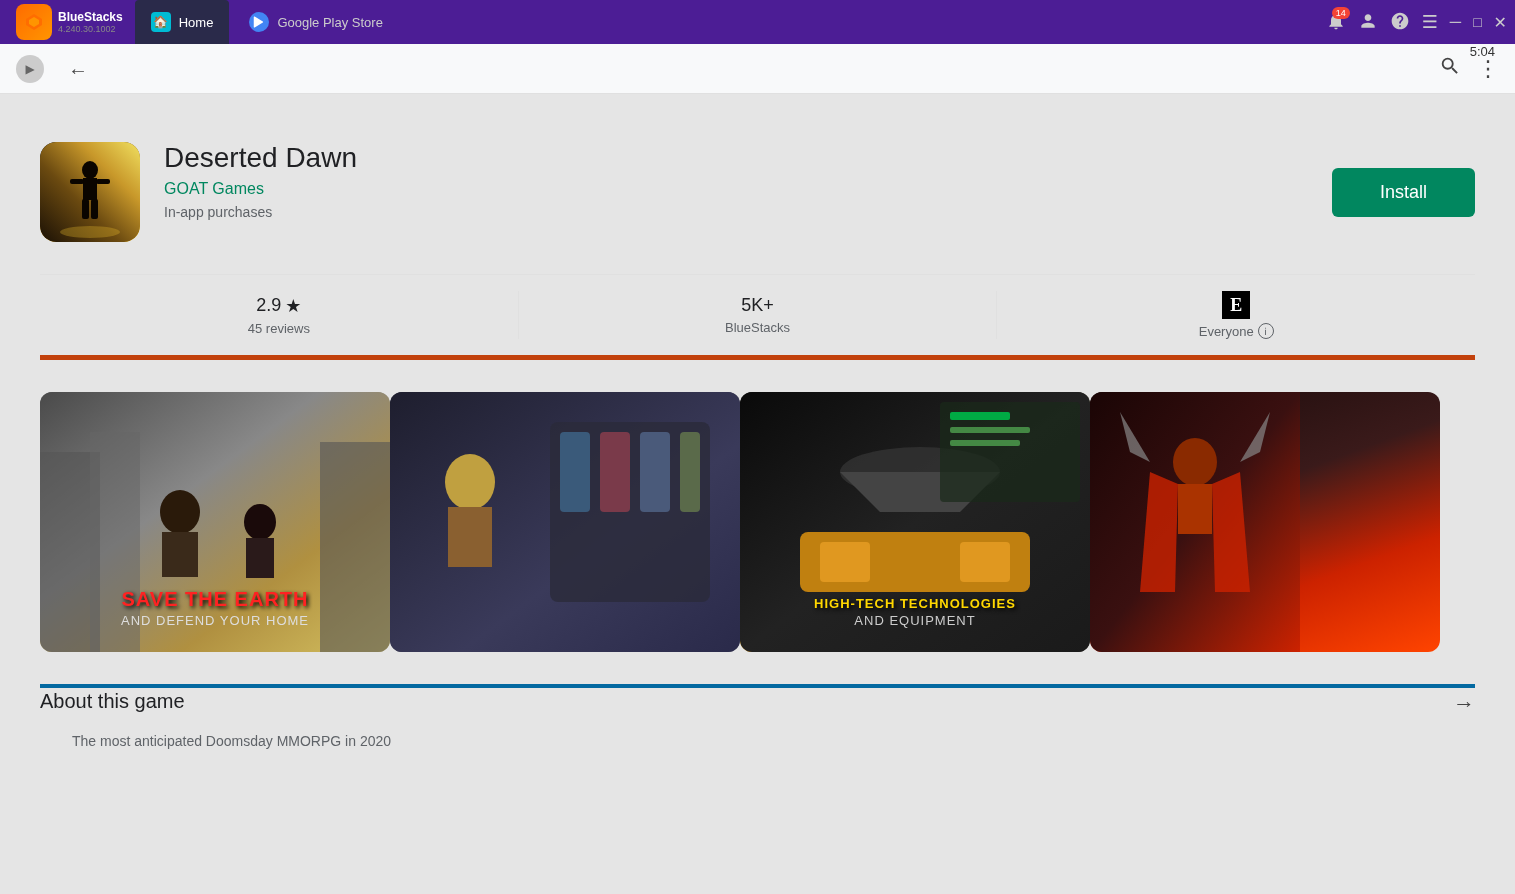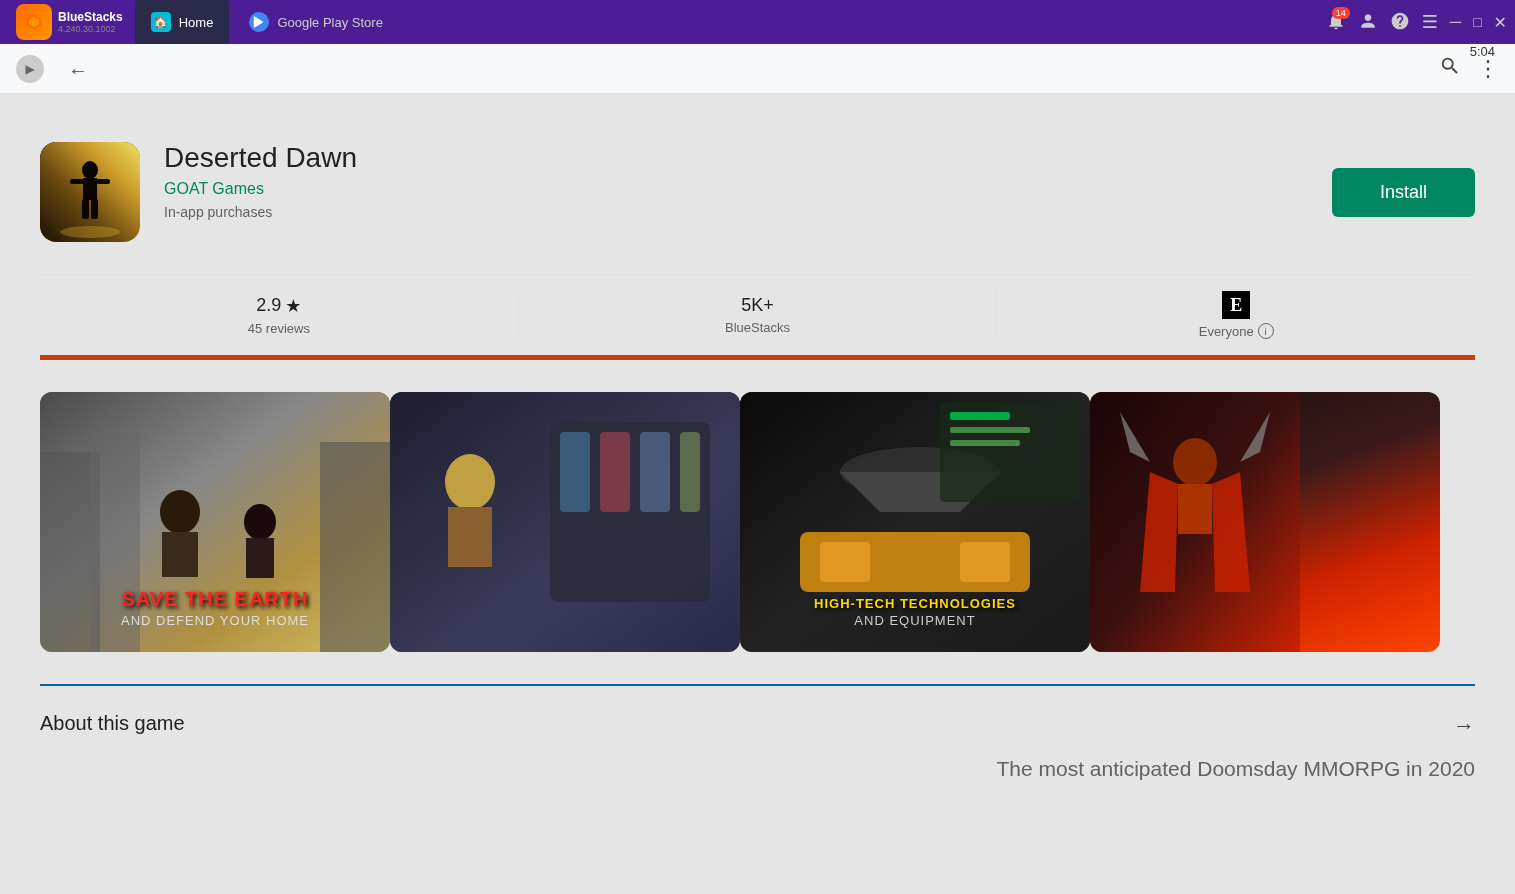--- a/index.html
+++ b/index.html
@@ -328,44 +328,43 @@
       letter-spacing: 1px;
       margin-top: 2px;
     }
     .ss1 .ss-label-main { color: #ff3333; }
     .ss2 .ss-label-main { color: #ffd700; }
     .ss3 .ss-label-main { color: #ffd700; }
     .ss4 .ss-label-main { color: #ffd700; }
 
     
     .about-section {
-      border-top: 2px solid #0369a1;
-      padding-top: 24px;
-      text-align: right;
+      border-top: 4px solid #0369a1;
     }
     .about-header {
       display: flex;
       align-items: center;
       justify-content: space-between;
       margin-bottom: 16px;
     }
     .about-title {
       font-size: 20px;
       font-weight: 500;
       color: #202124;
     }
     .about-arrow {
       font-size: 22px;
       color: #444;
       cursor: pointer;
     }
     .about-desc {
-      font-size: 21px;
+      font-size: 14px;
       color: #5f6368;
       line-height: 1.6;
+      margin-left: 32px;
     }
 
     
     .content::-webkit-scrollbar { width: 6px; }
     .content::-webkit-scrollbar-track { background: #f1f1f1; }
     .content::-webkit-scrollbar-thumb { background: #ccc; border-radius: 3px; }
   </style>
 </head>
 <body>
 

